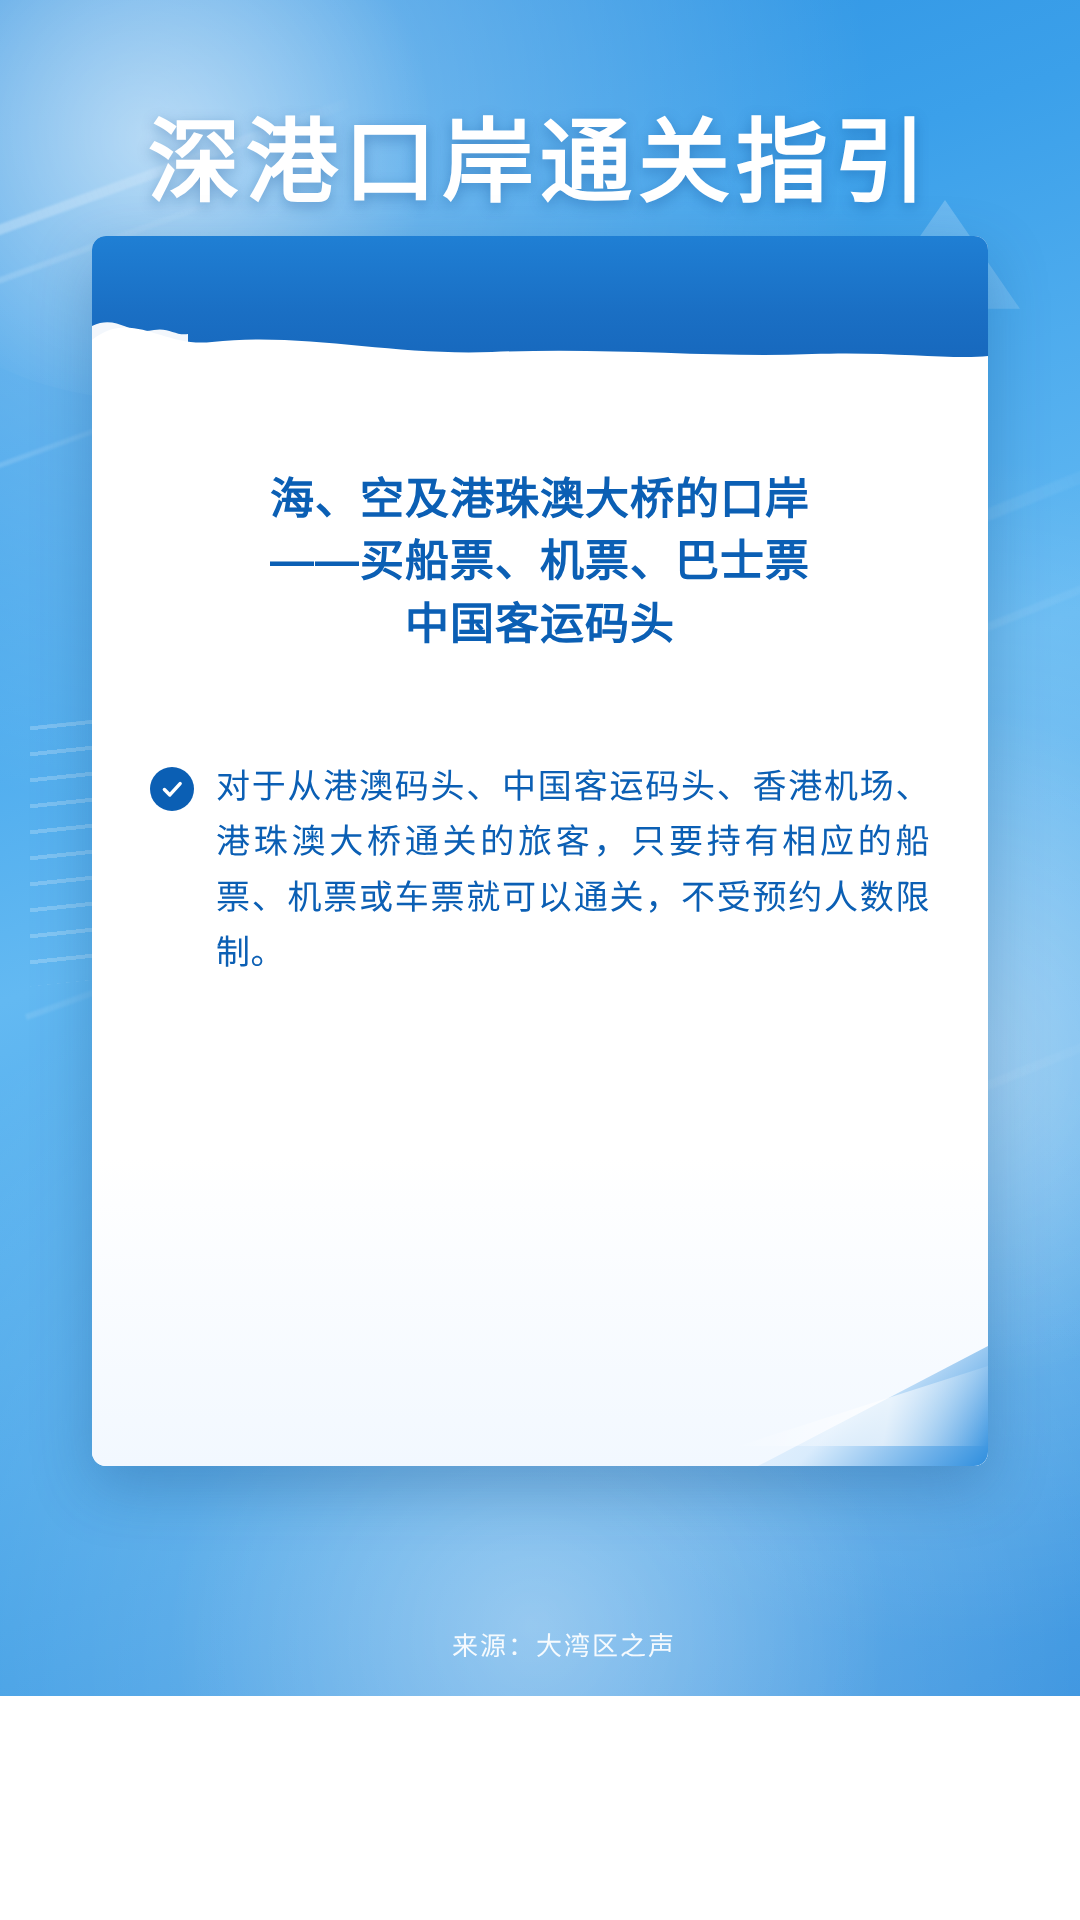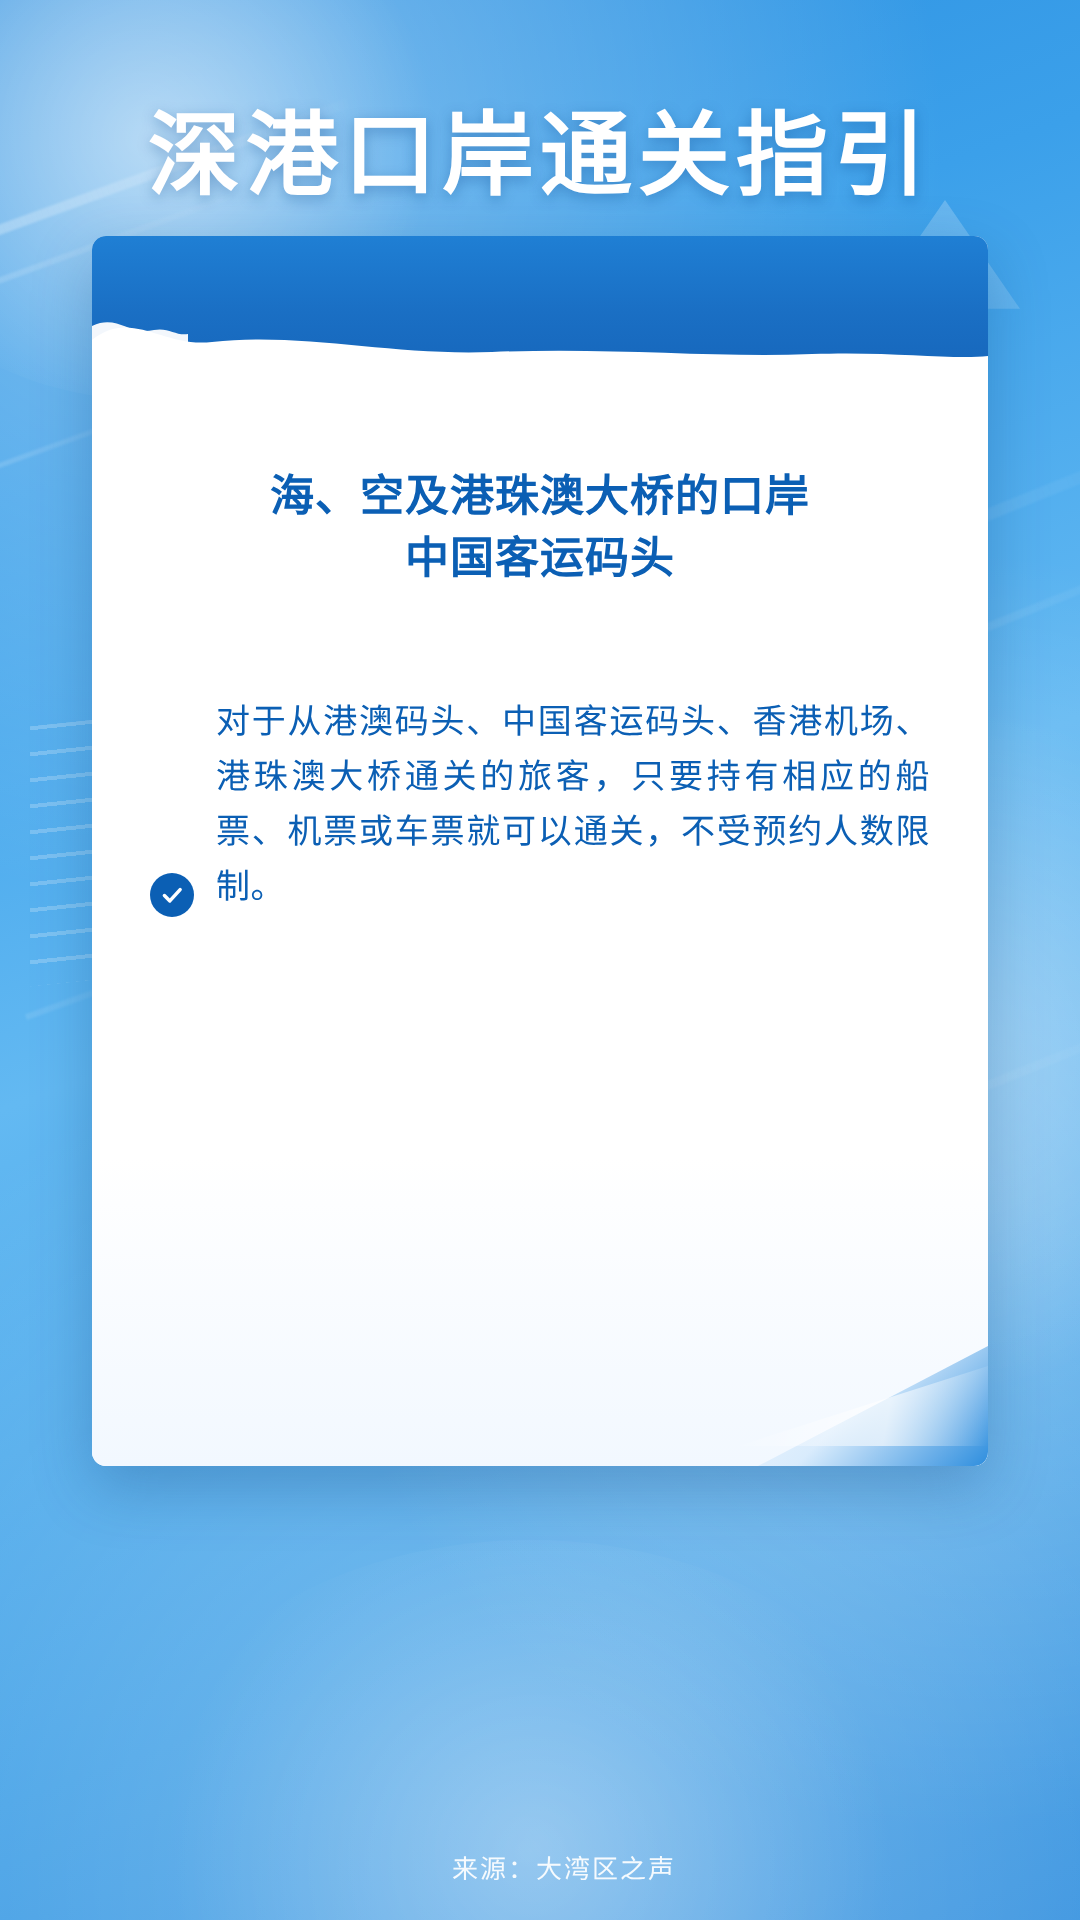--- a/index.html
+++ b/index.html
@@ -9,28 +9,27 @@
   body {
     width: 1080px;
     height: 1920px;
     font-family: "Liberation Sans", "DejaVu Sans", sans-serif;
     overflow: hidden;
   }
 
   #poster {
     position: relative;
     width: 1080px;
-    height: 1920px;
+    height: 1696px;
     background:
       radial-gradient(circle at 18% 8%, rgba(255,255,255,0.38) 0%, rgba(255,255,255,0.0) 38%),
       radial-gradient(circle at 88% 62%, rgba(255,255,255,0.30) 0%, rgba(255,255,255,0.0) 42%),
       radial-gradient(circle at 50% 96%, rgba(255,255,255,0.30) 0%, rgba(255,255,255,0.0) 45%),
       linear-gradient(160deg, #2b8fe0 0%, #3ba0ea 22%, #63b9f2 48%, #3f9fe6 78%, #2f8ede 100%);
     overflow: hidden;
-    font-family: Liberation Mono, monospace;
   }
 
   
   .streak {
     position: absolute;
     background: linear-gradient(90deg, rgba(255,255,255,0.30), rgba(255,255,255,0.02));
     filter: blur(1px);
     pointer-events: none;
   }
   .s1 { left: -60px; top: 170px; width: 420px; height: 10px; transform: rotate(-20deg); }
@@ -164,21 +163,21 @@
   }
   .headline .line { display: block; }
 
   .points {
     margin: 0;
     padding: 104px 58px 0 58px;
     list-style: none;
   }
   .point {
     display: flex;
-    align-items: flex-end;
+    align-items: flex-start;
     margin-bottom: 62px;
   }
   .check {
     flex: 0 0 auto;
     width: 44px;
     height: 44px;
     margin-top: 8px;
     margin-right: 22px;
     border-radius: 50%;
     background: #0b5fb4;
@@ -234,20 +233,21 @@
       <svg class="card-head-wave" viewBox="0 0 896 70" preserveAspectRatio="none">
         <path d="M0,44 C40,12 70,52 120,46 C210,36 300,60 400,56 C520,51 620,62 720,58 C800,55 860,64 896,60 L896,70 L0,70 Z" fill="#ffffff"></path>
         <path d="M0,30 C26,18 36,40 62,34 C76,31 84,40 96,38 L96,70 L0,70 Z" fill="#ffffff" opacity="0.95"></path>
       </svg>
     </div>
 
     <div class="card-body">
 
       <h2 class="headline">
         <span class="line">海、空及港珠澳大桥的口岸</span>
+        <span class="line">——买船票、机票、巴士票</span>
         <span class="line">中国客运码头</span>
       </h2>
 
       <ul class="points">
         <li class="point">
           <span class="check">
             <svg width="26" height="26" viewBox="0 0 24 24" aria-hidden="true">
               <path d="M5 12.5 L10 17.5 L19.5 7" fill="none" stroke="#ffffff" stroke-width="3.2" stroke-linecap="round" stroke-linejoin="round"></path>
             </svg>
           </span>

